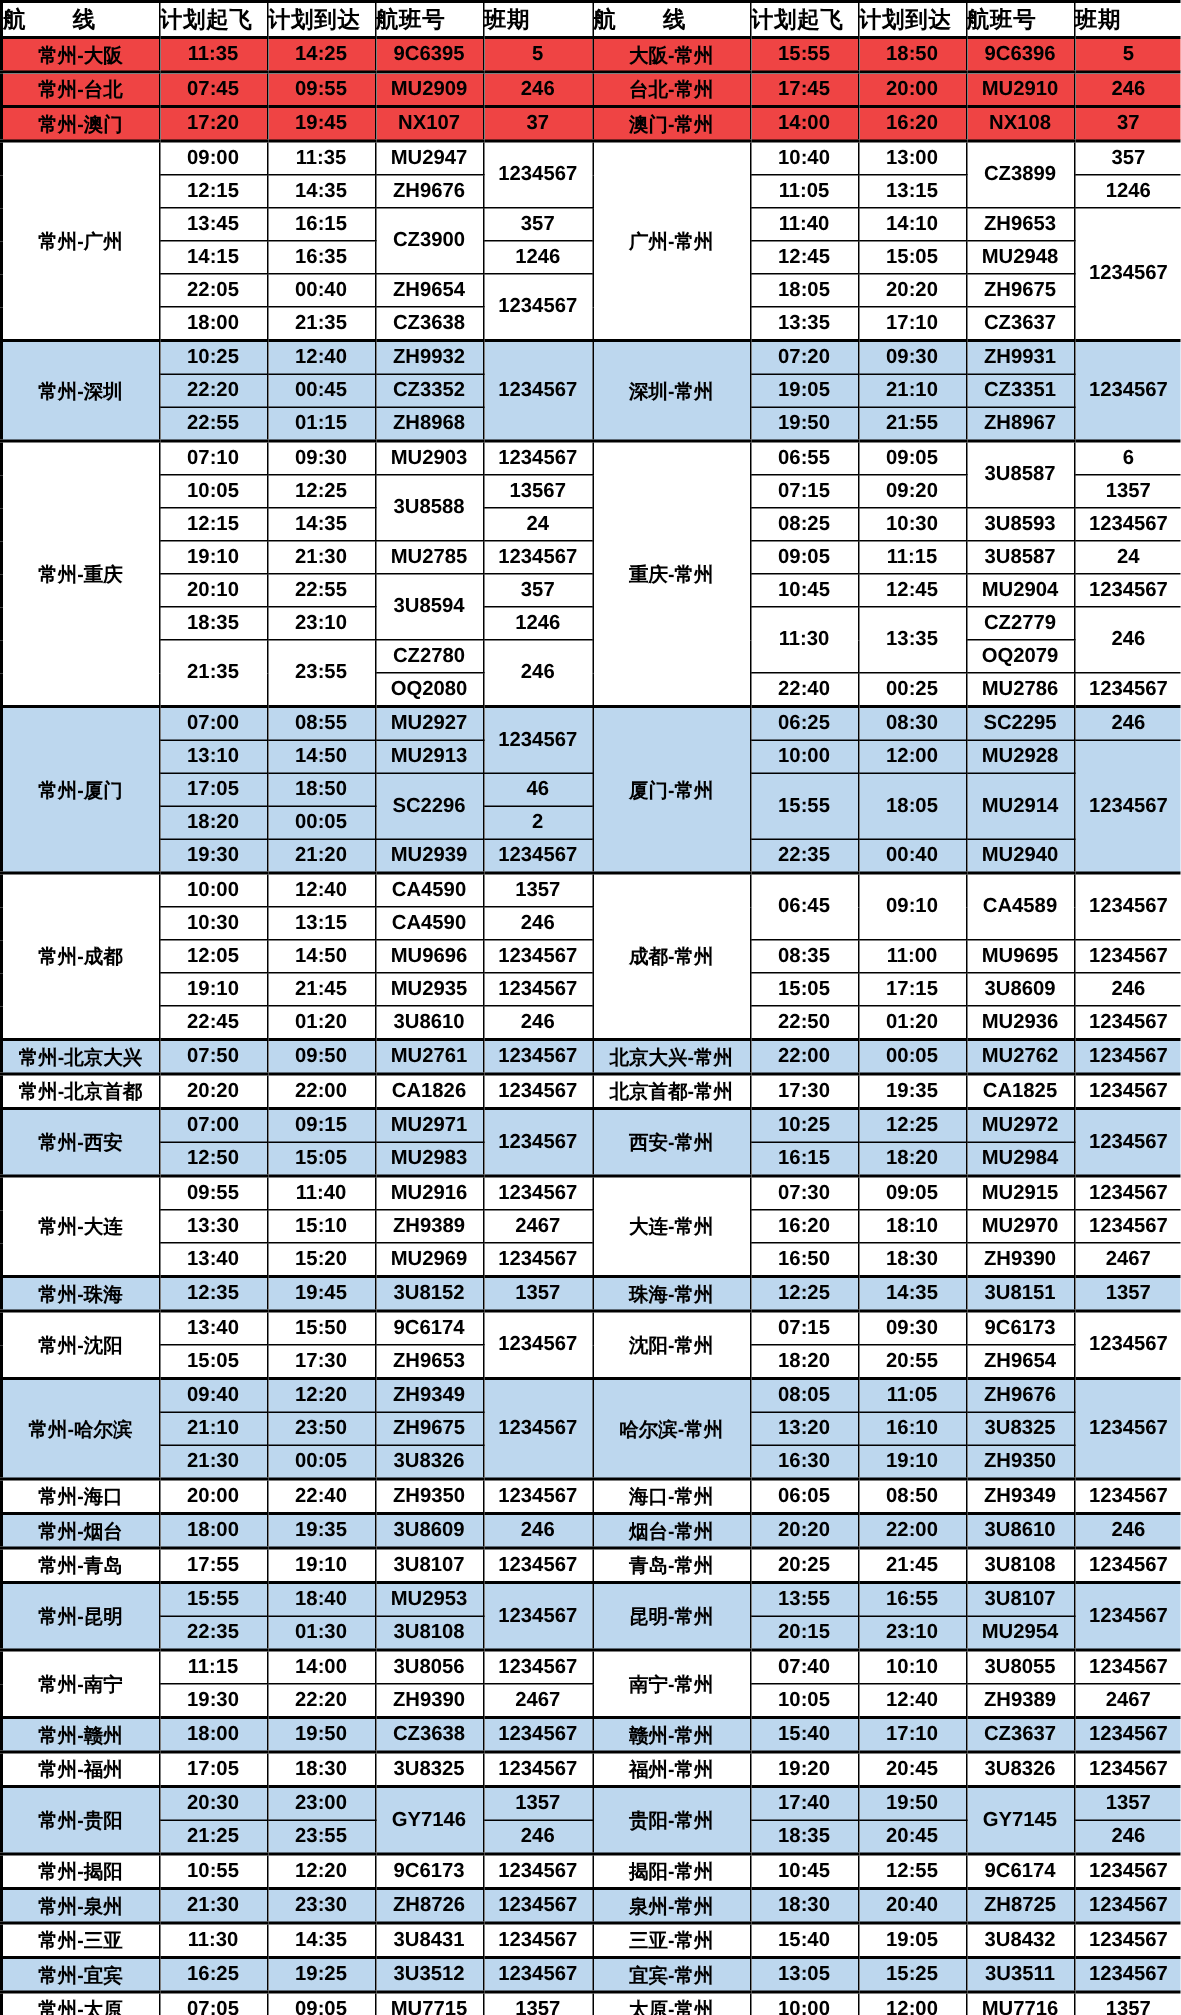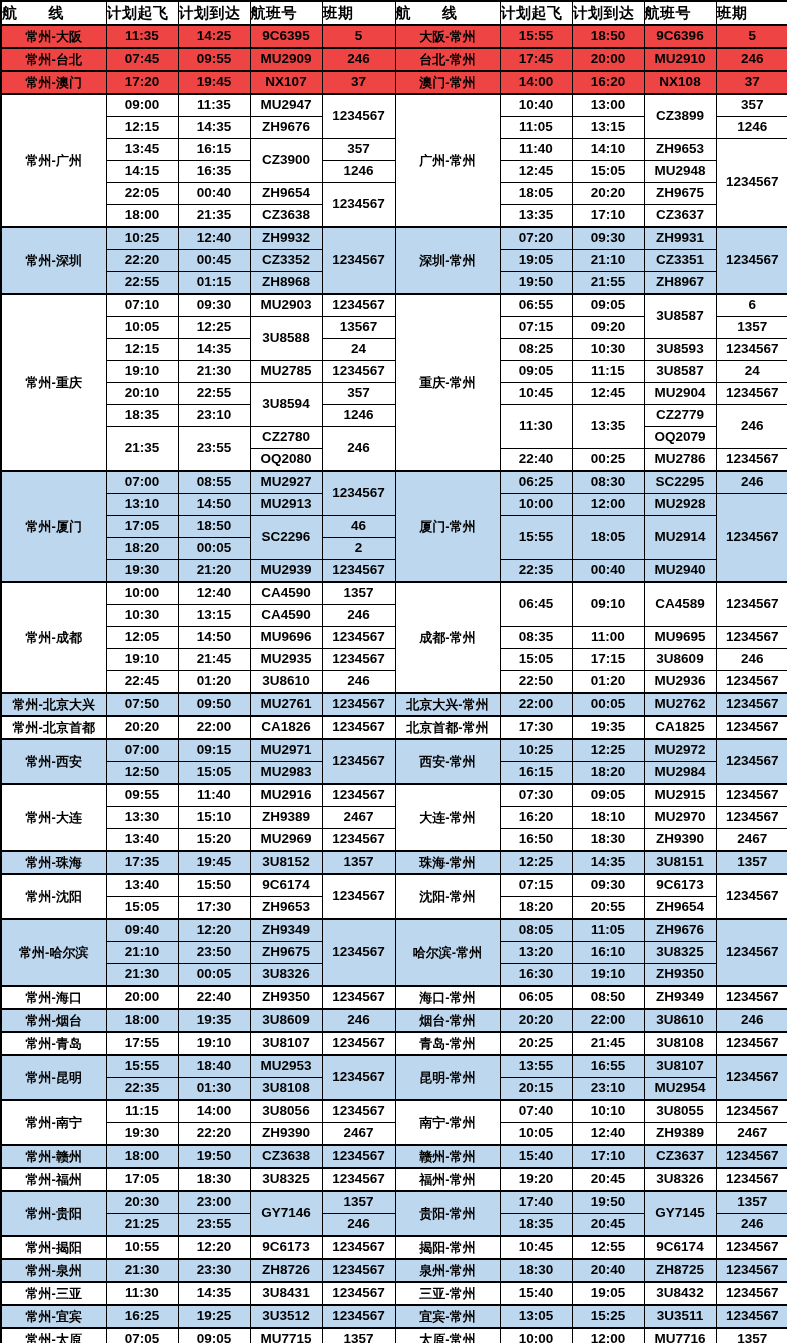--- a/index.html
+++ b/index.html
@@ -430,21 +430,21 @@
         <td>15:20</td>
         <td>MU2969</td>
         <td>1234567</td>
         <td>16:50</td>
         <td>18:30</td>
         <td>ZH9390</td>
         <td>2467</td>
       </tr>
       <tr class="blue sec-start">
         <td class="route-cell">常州-珠海</td>
-        <td>17:35</td>
+        <td>12:35</td>
         <td>19:45</td>
         <td>3U8152</td>
         <td>1357</td>
         <td class="route-cell">珠海-常州</td>
         <td>12:25</td>
         <td>14:35</td>
         <td>3U8151</td>
         <td>1357</td>
       </tr>
       <tr class="white sec-start">

